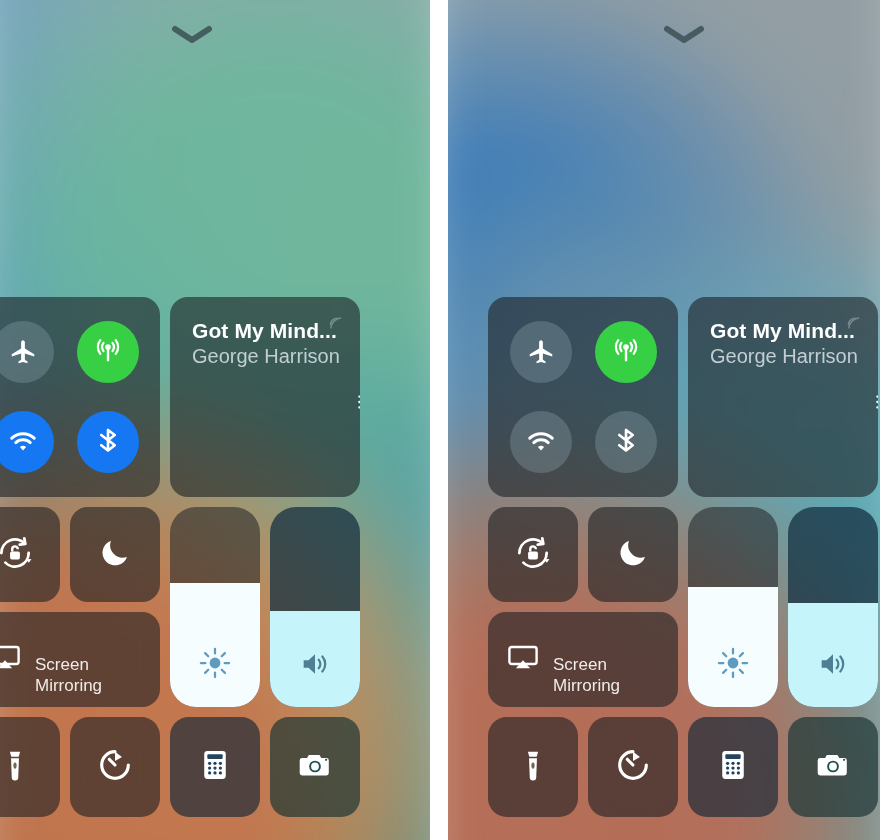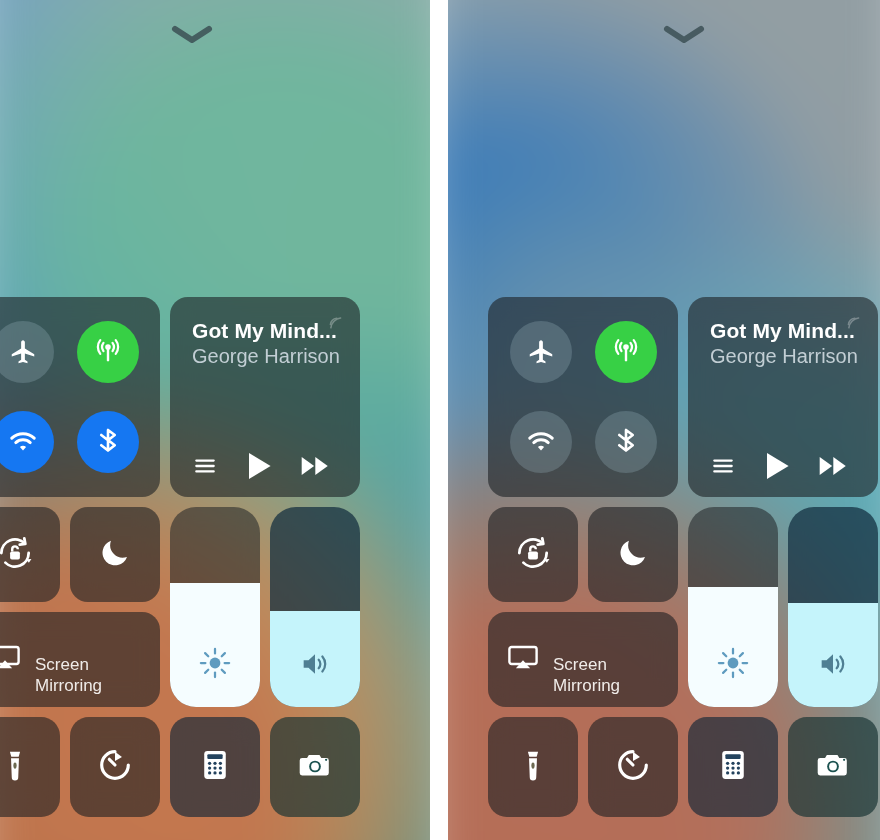--- a/index.html
+++ b/index.html
@@ -118,21 +118,21 @@
     display: grid;
     grid-template-columns: 1fr 1fr;
     place-items: center;
     padding: 10px;
   }
   .mod-now {
     grid-column: 3 / span 2;
     grid-row: 1;
     padding: 22px 20px 9px 22px;
     display: flex;
-    flex-direction: column;
+    flex-direction: row;
     justify-content: space-between;
     gap: 15px;
   }
 
   .circle-btn {
     width: 62px;
     height: 62px;
     border-radius: 50%;
     display: flex;
     align-items: center;

